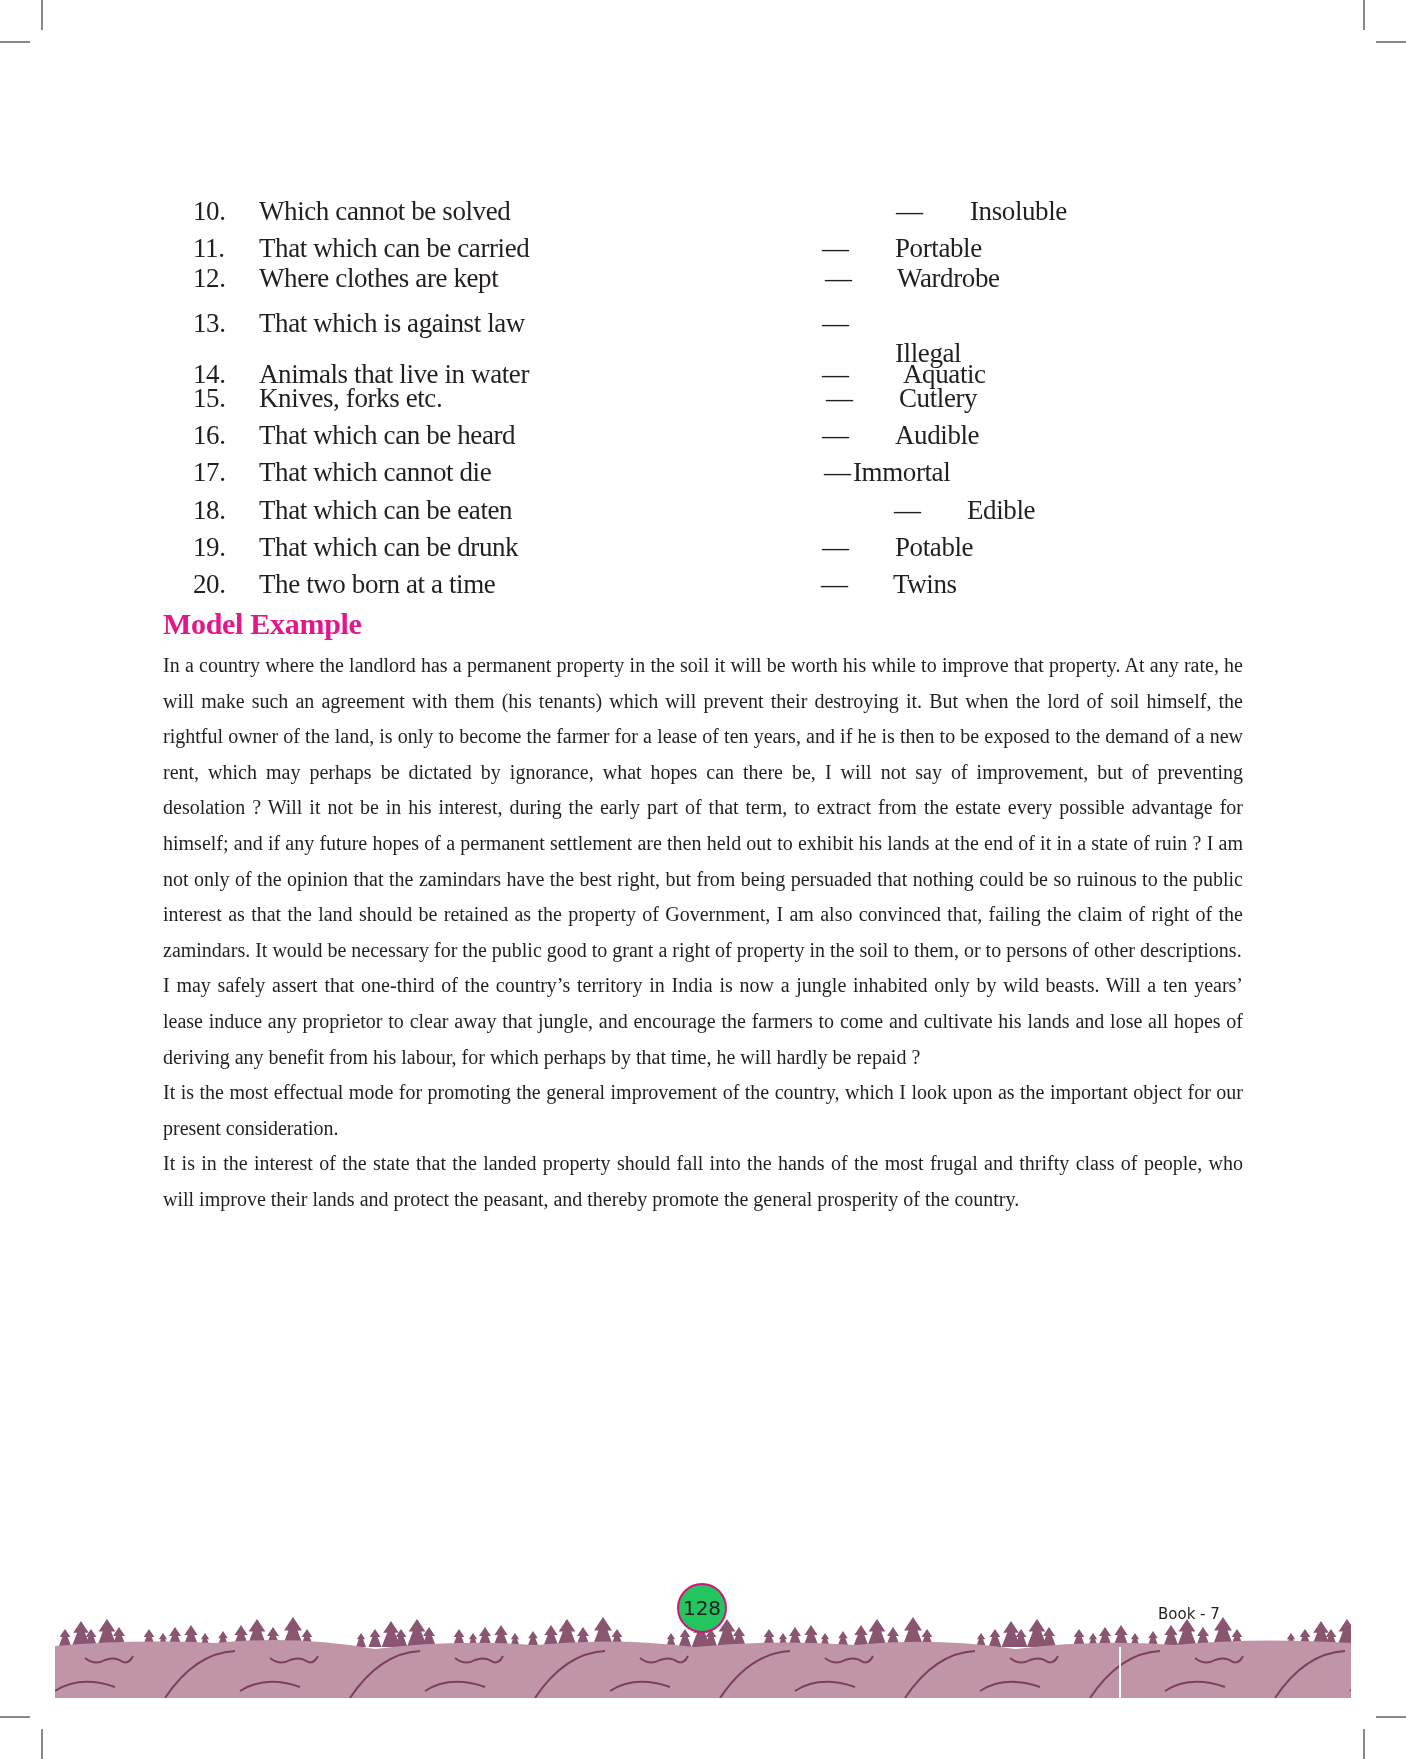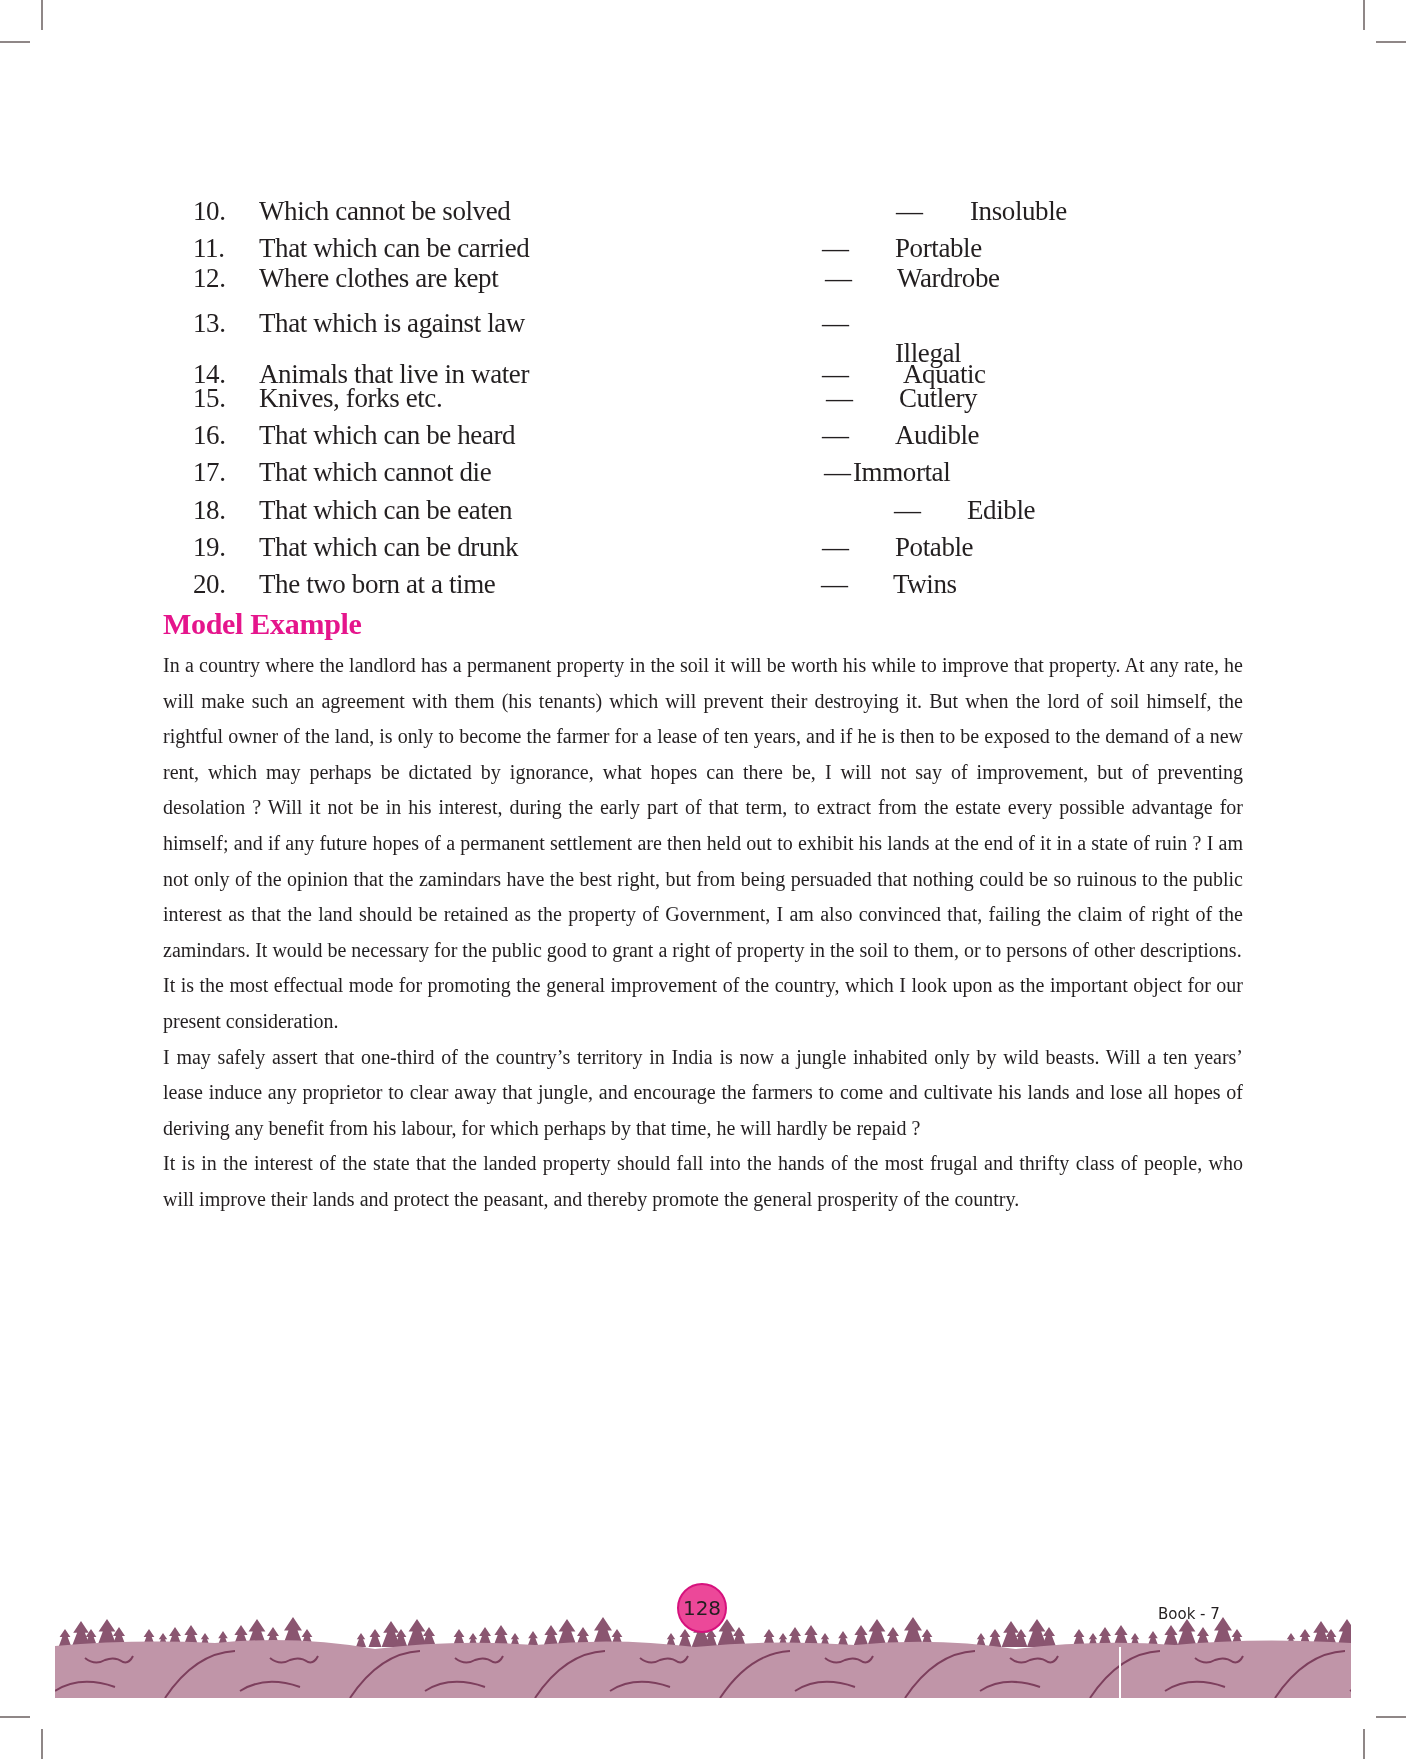--- a/index.html
+++ b/index.html
@@ -13,21 +13,21 @@
   .row .num { position: absolute; left: 193px; }
   .row .phrase { position: absolute; left: 259px; }
   .row .dash { position: absolute; }
   .row .ans { position: absolute; }
 
   .heading { position: absolute; left: 163px; top: 604px; font-size: 30px; line-height: 40px; color: #e5158c; font-weight: bold; letter-spacing: -0.3px; }
 
   .body-text { position: absolute; left: 163px; top: 648px; width: 1080px; font-size: 20px; line-height: 35.6px; text-align: justify; }
   .body-text p { margin: 0; }
   .landscape { position: absolute; left: 55px; top: 1613px; width: 1296px; height: 85px; }
-  .pagenum { position: absolute; left: 677px; top: 1583px; width: 50px; height: 50px; border-radius: 50%; background: #ec4899; border: 2.5px solid #d6127d; box-sizing: border-box; display: flex; align-items: center; justify-content: center; font-family: "DejaVu Sans", sans-serif; font-size: 20px; color: #231f20; z-index: 3; }
+  .pagenum { position: absolute; left: 677px; top: 1583px; width: 50px; height: 50px; border-radius: 50%; background: #22c55e; border: 2.5px solid #d6127d; box-sizing: border-box; display: flex; align-items: center; justify-content: center; font-family: "DejaVu Sans", sans-serif; font-size: 20px; color: #231f20; z-index: 3; }
   .book { position: absolute; left: 1158px; top: 1605px; font-family: "DejaVu Sans", sans-serif; font-size: 15px; color: #231f20; z-index: 3; }
 </style>
 </head>
 <body>
 
 <div class="page">
 
   <div class="crop" style="left:41px;top:0;width:2px;height:30px;"></div>
   <div class="crop" style="left:0;top:41px;width:30px;height:2px;"></div>
   <div class="crop" style="left:1363px;top:0;width:2px;height:30px;"></div>
@@ -103,22 +103,22 @@
       <span class="phrase">The two born at a time</span>
       <span class="dash" style="left:821px;">—</span>
       <span class="ans" style="left:893px;">Twins</span>
     </div>
   </div>
 
   <div class="heading serif">Model Example</div>
 
   <div class="body-text serif">
     <p>In a country where the landlord has a permanent property in the soil it will be worth his while to improve that property. At any rate, he will make such an agreement with them (his tenants) which will prevent their destroying it. But when the lord of soil himself, the rightful owner of the land, is only to become the farmer for a lease of ten years, and if he is then to be exposed to the demand of a new rent, which may perhaps be dictated by ignorance, what hopes can there be, I will not say of improvement, but of preventing desolation ? Will it not be in his interest, during the early part of that term, to extract from the estate every possible advantage for himself; and if any future hopes of a permanent settlement are then held out to exhibit his lands at the end of it in a state of ruin ? I am not only of the opinion that the zamindars have the best right, but from being persuaded that nothing could be so ruinous to the public interest as that the land should be retained as the property of Government, I am also convinced that, failing the claim of right of the zamindars. It would be necessary for the public good to grant a right of property in the soil to them, or to persons of other descriptions.</p>
+    <p>I may safely assert that one-third of the country’s territory in India is now a jungle inhabited only by wild beasts. Will a ten years’ lease induce any proprietor to clear away that jungle, and encourage the farmers to come and cultivate his lands and lose all hopes of deriving any benefit from his labour, for which perhaps by that time, he will hardly be repaid ?</p>
     <p>It is the most effectual mode for promoting the general improvement of the country, which I look upon as the important object for our present consideration.</p>
-    <p>I may safely assert that one-third of the country’s territory in India is now a jungle inhabited only by wild beasts. Will a ten years’ lease induce any proprietor to clear away that jungle, and encourage the farmers to come and cultivate his lands and lose all hopes of deriving any benefit from his labour, for which perhaps by that time, he will hardly be repaid ?</p>
     <p>It is in the interest of the state that the landed property should fall into the hands of the most frugal and thrifty class of people, who will improve their lands and protect the peasant, and thereby promote the general prosperity of the country.</p>
   </div>
 
   <div class="pagenum">
     <span>128</span>
   </div>
   <div class="book">Book - 7</div>
 
   <svg class="landscape" viewBox="0 0 1296 85" preserveAspectRatio="none">
     <g id="trees" fill="#8a5570">

